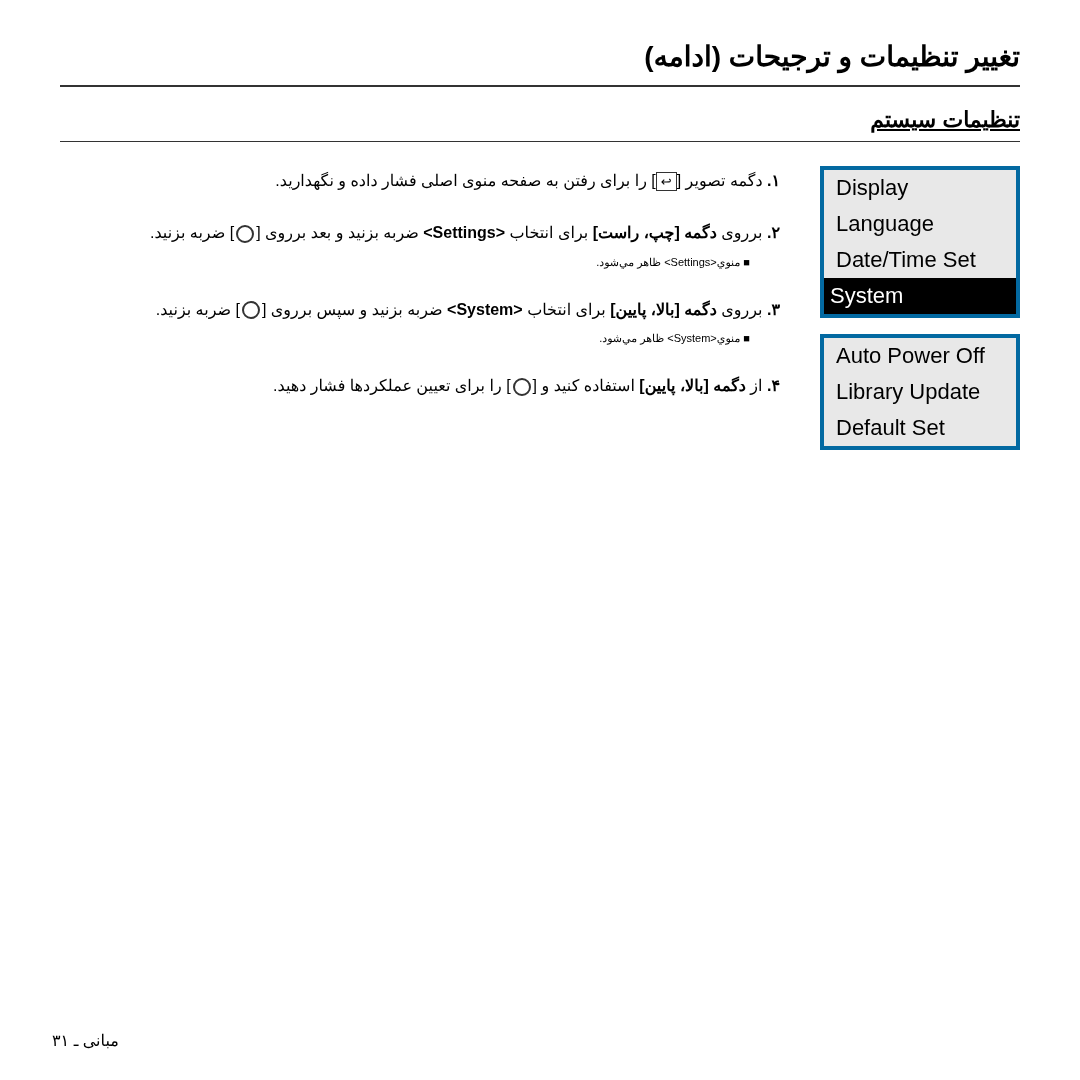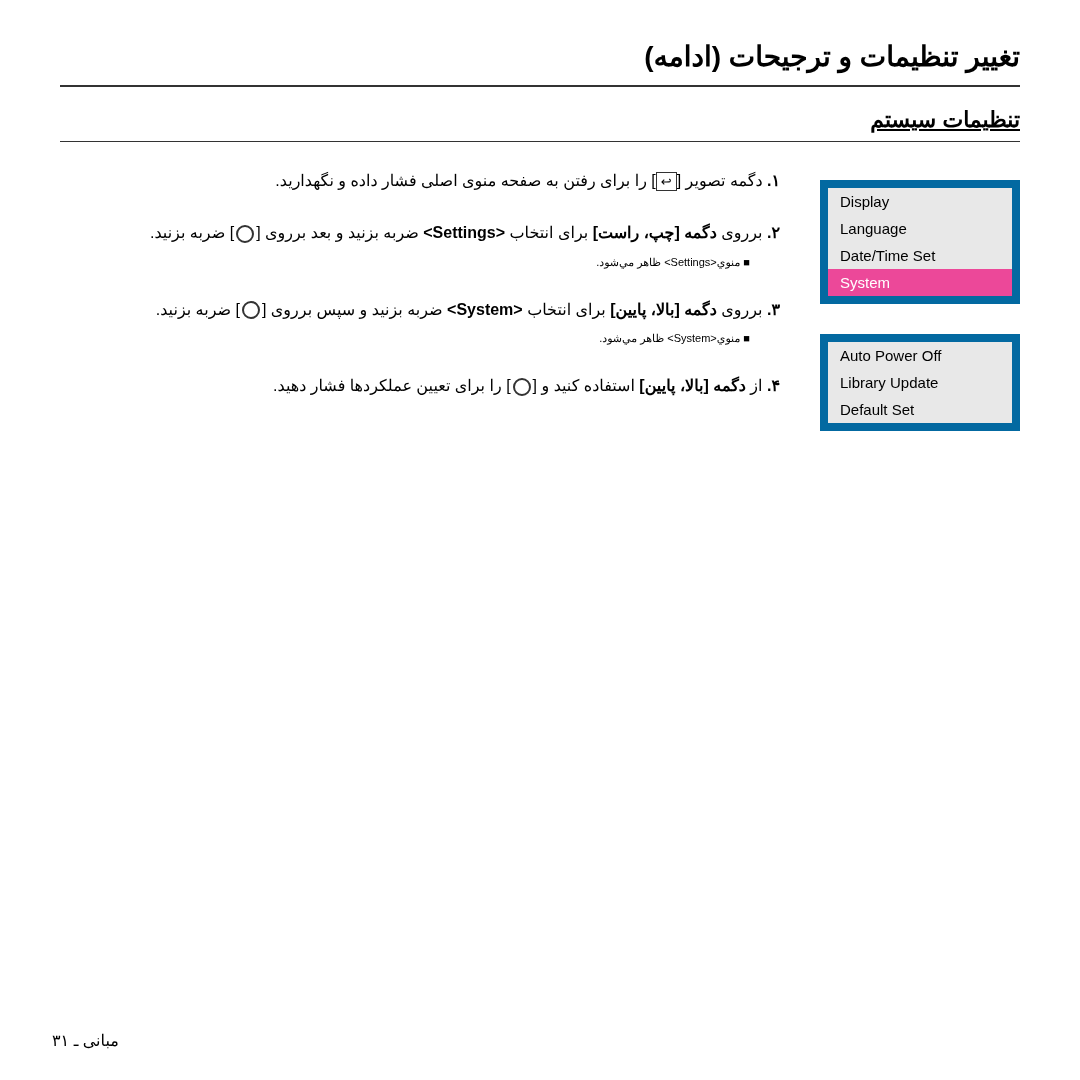--- a/index.html
+++ b/index.html
@@ -98,38 +98,38 @@
     .menus-area {
       display: flex;
       flex-direction: column;
       gap: 16px;
       margin-left: 40px;
       margin-top: 0px;
       flex-shrink: 0;
     }
 
     .menu-box {
-      border: 8px solid #0369a1;
+      border: 4px solid #0369a1;
       background: #e8e8e8;
       width: 200px;
-      font-size: 15px;
+      font-size: 22px;
       direction: ltr;
-      margin-top: 14px;
     }
 
     .menu-item {
       padding: 5px 12px;
       background: #e8e8e8;
       color: #000;
       white-space: nowrap;
     }
 
     .menu-item.selected {
-      background: #ec4899;
+      background: #000000;
       color: #ffffff;
+      padding-left: 6px;
     }
 
     .circle-icon {
       display: inline-block;
       width: 18px;
       height: 18px;
       border: 2px solid #333;
       border-radius: 50%;
       vertical-align: middle;
       margin: 0 2px;

